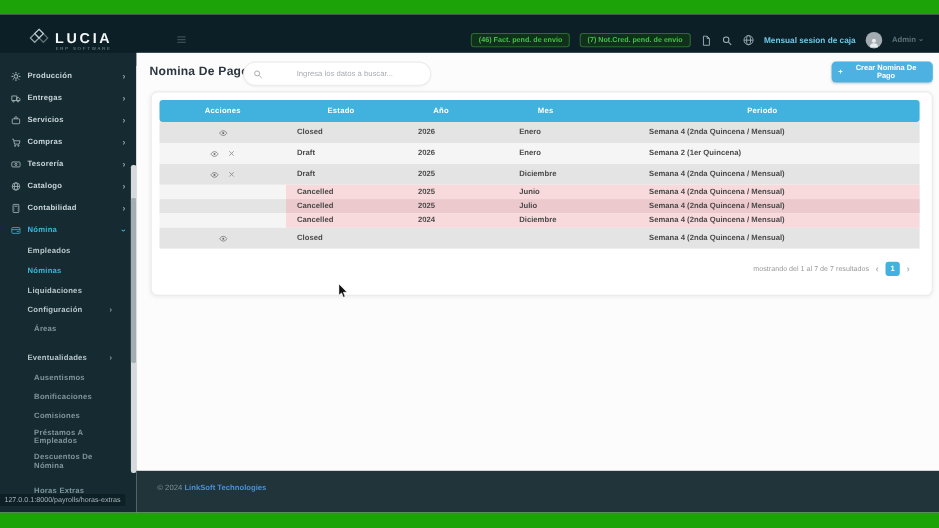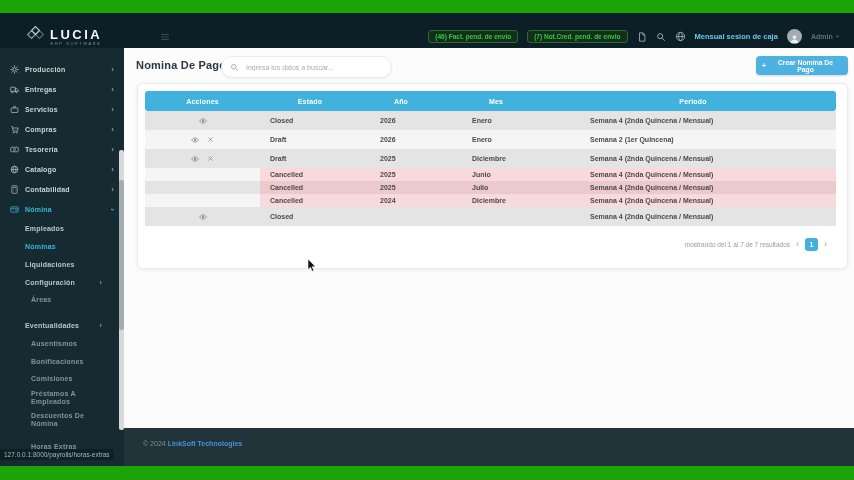--- a/index.html
+++ b/index.html
@@ -53,21 +53,21 @@
   .spacer8{height:8px;}
   .side-scroll{position:absolute;right:0;top:102px;width:5px;height:280px;background:#d6dadb;border-radius:2px;}
   .side-thumb{position:absolute;left:0;top:30px;width:5px;height:150px;background:#a4adb0;border-radius:2px;cursor:grab;}
 
   
   .page-title{position:absolute;left:12px;top:11px;font-size:11px;font-weight:bold;color:#2b3640;letter-spacing:.2px;}
   .search-pill{position:absolute;left:97px;top:8px;width:153px;height:20px;background:#ffffff;border:1px solid #ececec;
     border-radius:11px;display:flex;align-items:center;padding:0 8px;box-shadow:0 1px 2px rgba(0,0,0,.06);}
   .search-pill svg{flex:0 0 auto;color:#9aa2a6;}
   .search-pill input{border:none;outline:none;background:transparent;font-size:7px;color:#444;margin-left:5px;width:100%;
-    font-family:"Liberation Sans","DejaVu Sans",sans-serif;}
+    font-family:"Liberation Sans","DejaVu Sans",sans-serif;text-align:center;}
   .search-pill input::placeholder{color:#a7adb1;}
   .create-btn{position:absolute;left:632px;top:8px;width:92px;height:19px;background:#4db2e2;border:none;border-radius:4px;
     color:#ffffff;font-size:6.8px;font-weight:bold;display:flex;align-items:center;justify-content:center;gap:3px;cursor:pointer;
     font-family:"Liberation Sans","DejaVu Sans",sans-serif;box-shadow:0 1px 2px rgba(0,0,0,.15);}
 
   
   .card{position:absolute;left:13px;top:35px;width:709px;height:184px;background:#ffffff;border:1px solid #ebebeb;
     border-radius:6px;box-shadow:0 1px 4px rgba(0,0,0,.07);}
   .thead{position:absolute;left:7px;top:7px;width:691px;height:20px;background:#41b1dd;border-radius:3px;
     display:flex;align-items:center;color:#fff;font-size:7px;font-weight:bold;letter-spacing:.2px;}

